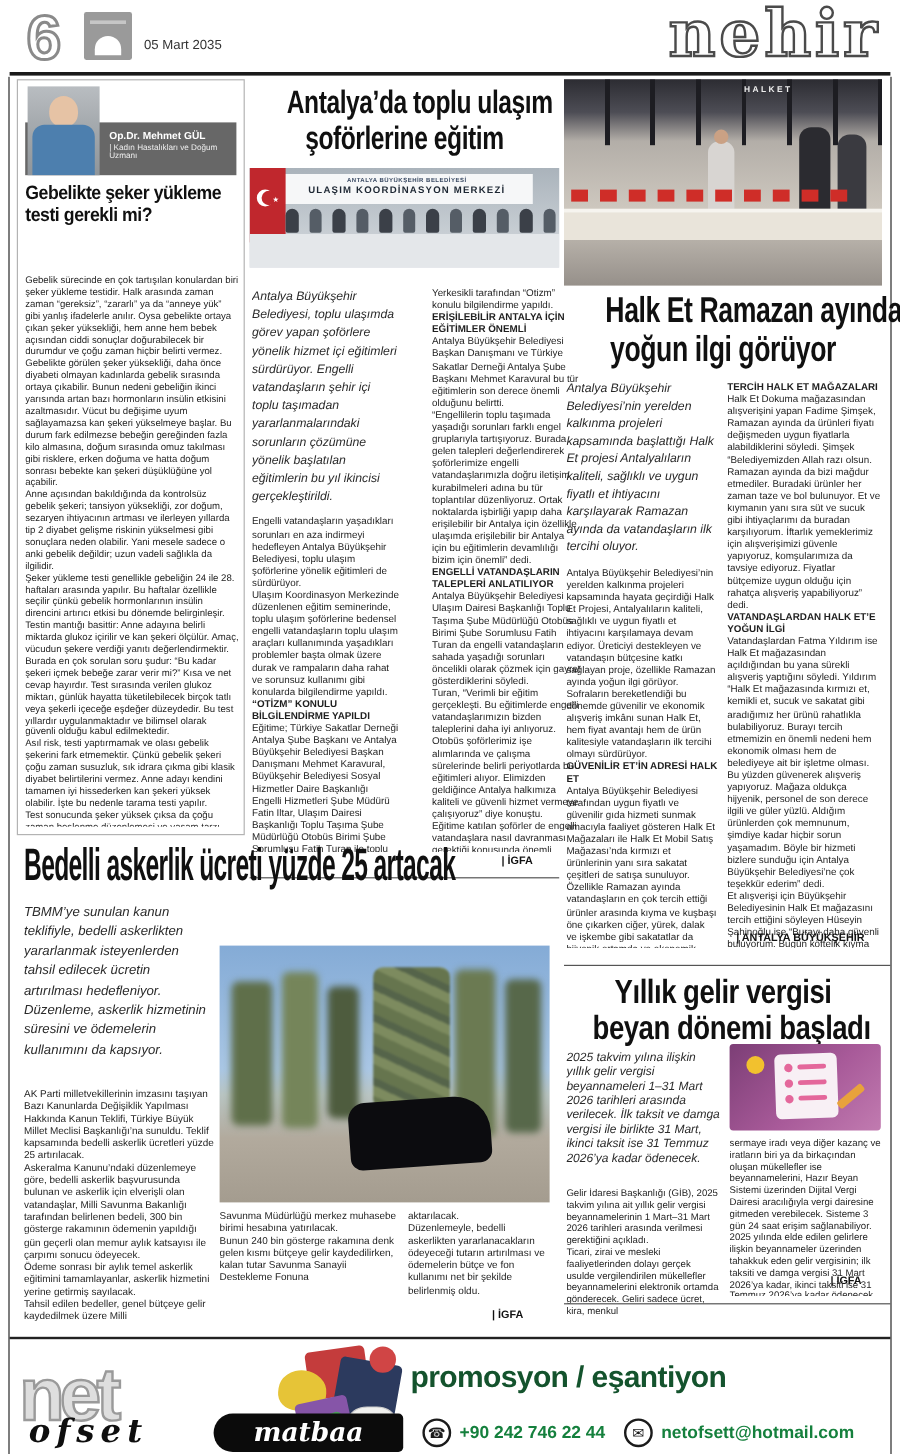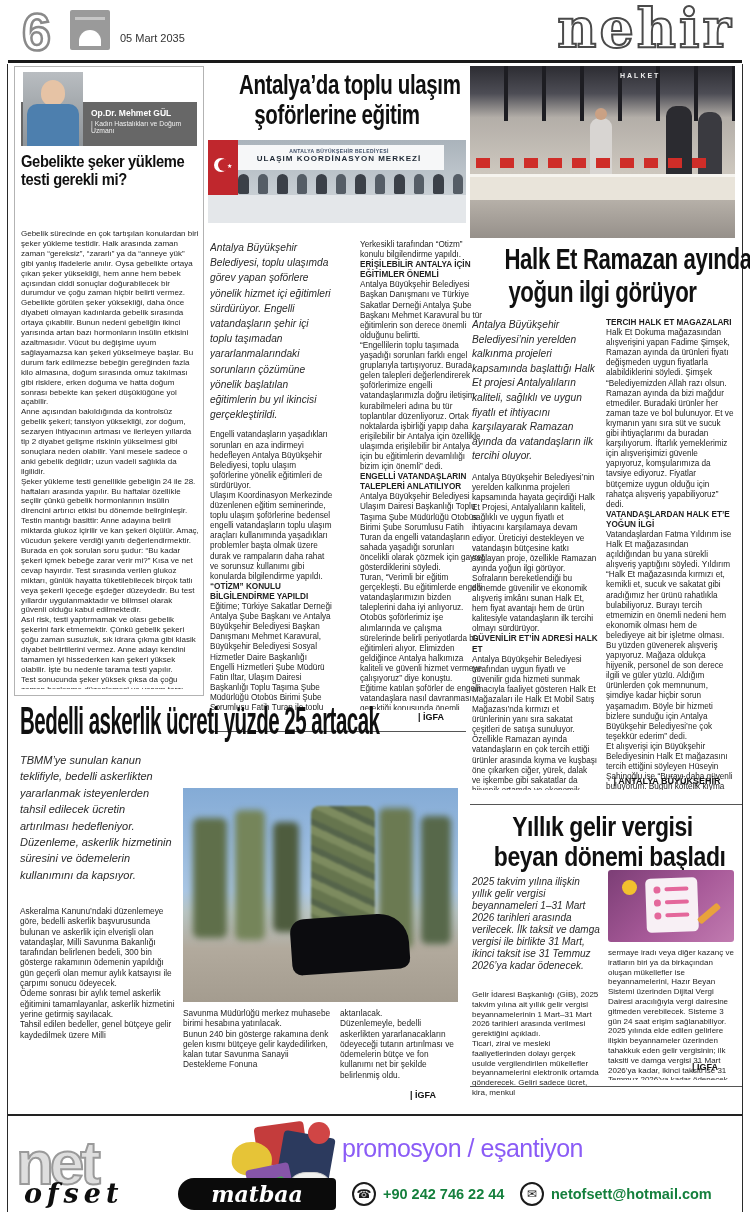--- a/index.html
+++ b/index.html
@@ -127,21 +127,21 @@
   .ver-col1 { left:472px; top:990px; width:128px; }
   .ver-col2 { left:608px; top:948px; width:128px; height:132px; }
   .ver-col p { font-size:8px; line-height:9.8px; }
   .ver-credit { left:676px; top:1062px; width:58px; }
   .rule-ver { left:470px; top:1086px; width:272px; height:1px; background:#555; }
 
   
   .rule-ad { left:8px; top:1114px; width:734px; height:2px; background:#222; }
   .collage { left:228px; top:1120px; width:110px; height:88px; }
   .collage i { position:absolute; border-radius:4px; }
-  .slogan { left:342px; top:1134px; font-size:25px; font-weight:400; color:#8b5cf6; letter-spacing:-0.5px;text-align:center; }
+  .slogan { left:342px; top:1134px; font-size:25px; font-weight:700; color:#14532d; letter-spacing:-0.5px;text-align:center; }
   .logo-net { left:16px; top:1132px; font-size:62px; font-weight:800; line-height:1; color:#dedede;
               -webkit-text-stroke:2px #9a9a9a; letter-spacing:-4px; }
   .logo-ofset { left:24px; top:1178px; font-family:"DejaVu Serif", serif; font-style:italic; font-weight:bold;
                 font-size:27px; color:#0e0e0e; letter-spacing:5px; }
   .matbaa-bar { left:178px; top:1178px; width:158px; height:32px; background:#0b0b0b; border-radius:16px 4px 4px 16px;
                 display:flex; align-items:center; justify-content:center; }
   .matbaa-bar span { font-family:"DejaVu Serif", serif; font-style:italic; font-weight:bold; font-size:22px; color:#fff; }
   .contact { display:flex; align-items:center; gap:7px; }
   .contact .cicon { width:24px; height:24px; border:2px solid #1b1b1b; border-radius:50%;
                     display:flex; align-items:center; justify-content:center; font-size:12px; color:#1b1b1b; }
@@ -281,20 +281,21 @@
     <p>Et alışverişi için Büyükşehir Belediyesinin Halk Et mağazasını tercih ettiğini söyleyen Hüseyin Şahinoğlu ise “Burayı daha güvenli buluyorum. Bugün köftelik kıyma ve kuşbaşı aldım. Daha önce de alışveriş yapıyorduk; güvenilir olduğu için Ramazan ayında da yine burayı tercih ettik” diye konuştu.</p>
   </div>
   <div class="abs he-credit credit">| ANTALYA BÜYÜKŞEHİR</div>
   <div class="abs rule-he"></div>
 
   <div class="abs bed-headline">
     <div class="headline-line">Bedelli askerlik ücreti yüzde 25 artacak</div>
   </div>
   <div class="abs bed-lead">TBMM’ye sunulan kanun teklifiyle, bedelli askerlikten yararlanmak isteyenlerden tahsil edilecek ücretin artırılması hedefleniyor. Düzenleme, askerlik hizmetinin süresini ve ödemelerin kullanımını da kapsıyor.</div>
   <div class="abs bed-col1 body-txt">
+    <p>AK Parti milletvekillerinin imzasını taşıyan Bazı Kanunlarda Değişiklik Yapılması Hakkında Kanun Teklifi, Türkiye Büyük Millet Meclisi Başkanlığı’na sunuldu. Teklif kapsamında bedelli askerlik ücretleri yüzde 25 artırılacak.</p>
     <p>Askeralma Kanunu’ndaki düzenlemeye göre, bedelli askerlik başvurusunda bulunan ve askerlik için elverişli olan vatandaşlar, Milli Savunma Bakanlığı tarafından belirlenen bedeli, 300 bin gösterge rakamının ödemenin yapıldığı gün geçerli olan memur aylık katsayısı ile çarpımı sonucu ödeyecek.</p>
     <p>Ödeme sonrası bir aylık temel askerlik eğitimini tamamlayanlar, askerlik hizmetini yerine getirmiş sayılacak.</p>
     <p>Tahsil edilen bedeller, genel bütçeye gelir kaydedilmek üzere Milli</p>
   </div>
   <div class="abs bed-photo">
     <div class="sol" style="left:10px;  top:30px; width:34px; height:120px; background:#5f6f4a;"></div>
     <div class="sol" style="left:52px;  top:22px; width:30px; height:130px; background:#75855a;"></div>
     <div class="sol" style="left:90px;  top:34px; width:26px; height:110px; background:#4e5c3e;"></div>
     <div class="sol" style="left:196px; top:20px; width:34px; height:140px; background:#6b7a52;"></div>
     <div class="sol" style="left:238px; top:28px; width:30px; height:128px; background:#57684a;"></div>

